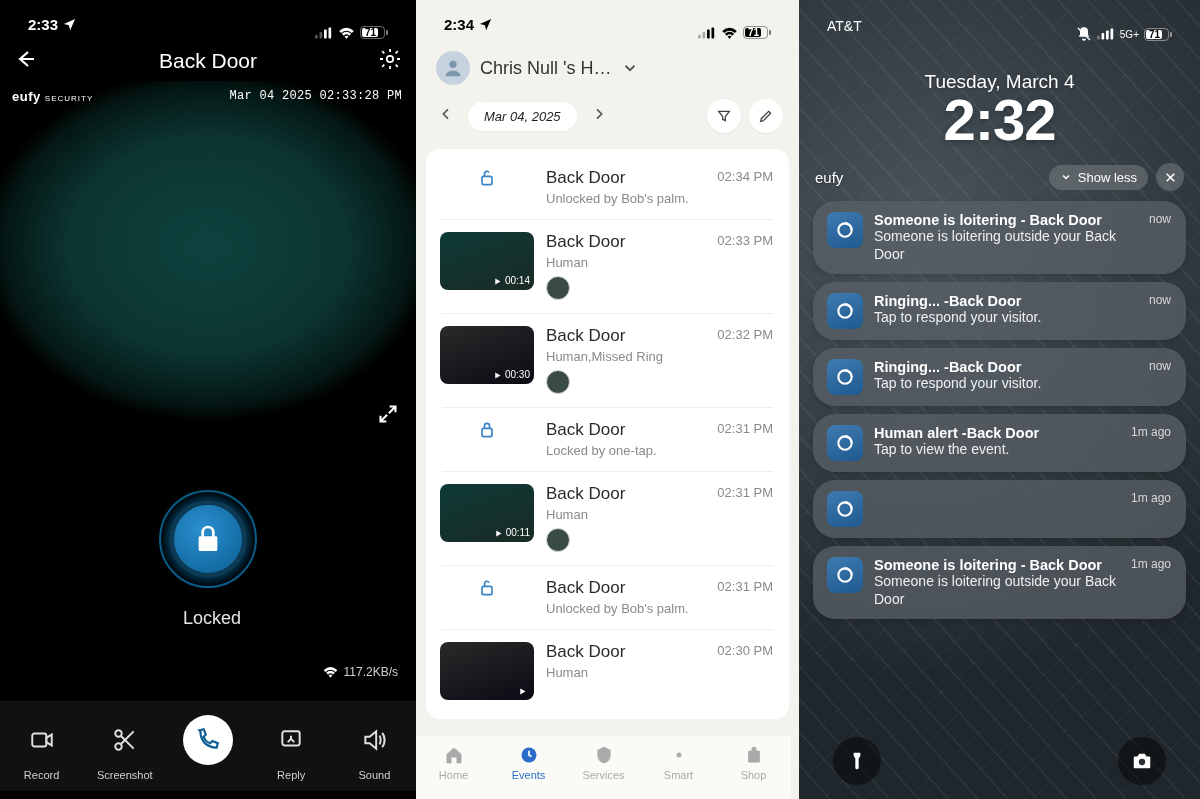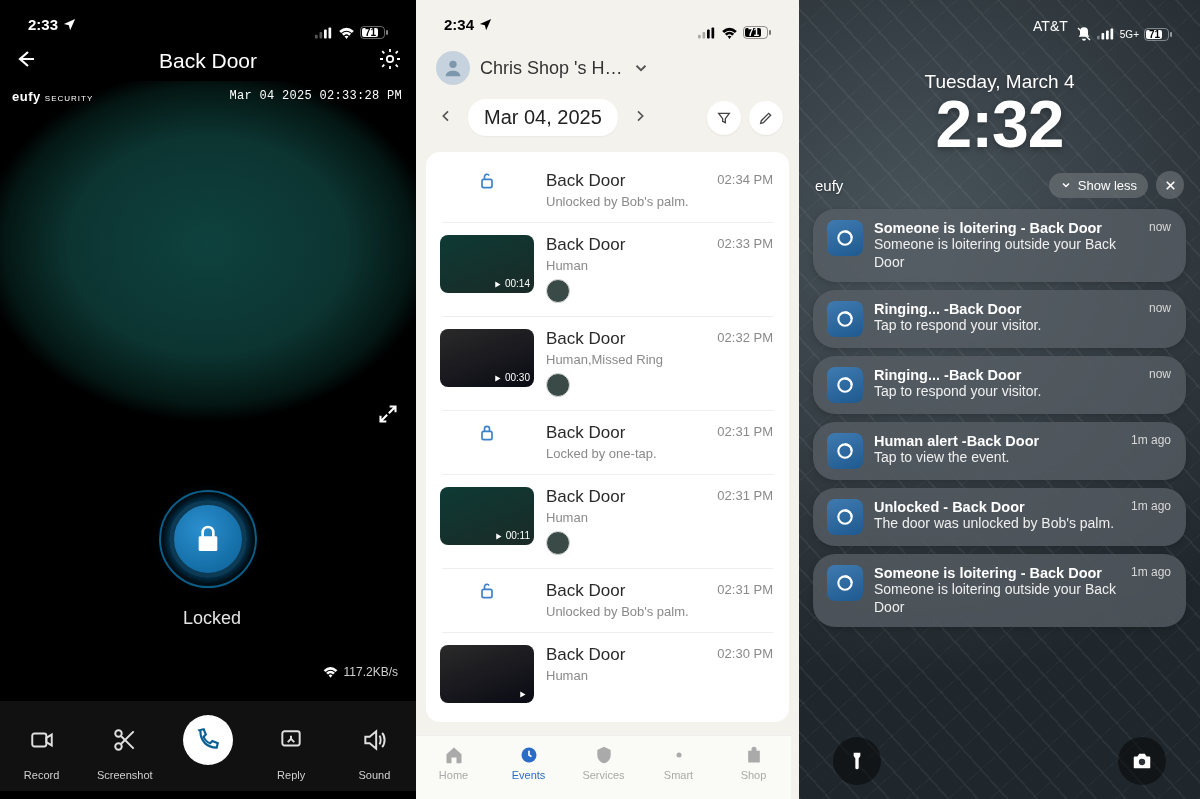--- a/index.html
+++ b/index.html
@@ -31,21 +31,21 @@
   .p1 .tbItem .tbIcon.circle { width:50px; height:50px; border-radius:50%; background:#fff; margin:0 auto;}
   .p1 .tbLabel { font-size:11px; margin-top:4px;}
 
   
   .p2 { width:383px; height:799px; background:#f4f2ec; color:#222; }
   .p2 .statusbar { color:#000;}
   .p2 .account { display:flex; align-items:center; gap:10px; padding:12px 20px 4px; }
   .p2 .avatar { width:34px; height:34px; border-radius:50%; background:#c6d3de; display:flex; align-items:center; justify-content:center; }
   .p2 .accountName { font-size:18px; font-weight:500; color:#333; }
   .p2 .dateRow { display:flex; align-items:center; padding:10px 16px; gap:8px; }
-  .p2 .datePill { background:#fff; border-radius:18px; padding:7px 16px; font-size:20px; font-weight:500; box-shadow:0 1px 2px rgba(0,0,0,0.04);}
+  .p2 .datePill { background:#fff; border-radius:18px; padding:7px 16px; font-size:13px; font-weight:500; box-shadow:0 1px 2px rgba(0,0,0,0.04);font-style:italic;}
   .p2 .iconBtn { width:34px; height:34px; border-radius:50%; background:#fff; display:flex; align-items:center; justify-content:center; box-shadow:0 1px 2px rgba(0,0,0,0.06);}
   .p2 .eventsCard { background:#fff; margin:6px 10px 0; border-radius:14px; padding:6px 0; }
   .p2 .evItem { display:flex; padding:13px 14px; gap:12px; align-items:flex-start; position:relative;}
   .p2 .evItem + .evItem:before{content:"";position:absolute;left:16px;right:16px;top:0;border-top:1px solid #eee;}
   .p2 .evLeft{ width:94px; flex:0 0 94px; display:flex; align-items:center; justify-content:center;}
   .p2 .thumb { width:94px; height:58px; border-radius:8px; background: linear-gradient(160deg,#0e3a35,#1a2a26); display:flex; align-items:flex-end; justify-content:flex-end; padding:4px; color:#fff; font-size:10px; gap:3px;}
   .p2 .thumb.dark{ background: linear-gradient(160deg,#2a2a2a,#0a0a14);}
   .p2 .evBody { flex:1; }
   .p2 .evTitle { font-size:17px; font-weight:500; color:#2a2a2a;}
   .p2 .evSub { font-size:13px; color:#8a8a8a; margin-top:3px;}
@@ -56,23 +56,23 @@
   .p2 .navItem.active { color:#2a6cc7;}
   .p2 .navIcon{ height:22px; display:flex; align-items:center; justify-content:center; margin-bottom:3px;}
 
   
   .p3 { width:401px; height:799px; background:#2a3137; color:#fff; position:relative;
         background-image:
           repeating-linear-gradient(48deg, rgba(255,255,255,0.05) 0 2px, rgba(0,0,0,0) 2px 22px),
           repeating-linear-gradient(-42deg, rgba(255,255,255,0.03) 0 1px, rgba(0,0,0,0) 1px 28px),
           radial-gradient(circle at 30% 30%, #4a555c, #20272c 70%);
   }
-  .p3 .statusbar { color:#fff; font-size:14px; font-weight:500;justify-content:flex-end;}
+  .p3 .statusbar { color:#fff; font-size:14px; font-weight:500;}
   .p3 .dateLine { text-align:center; font-size:19px; font-weight:500; margin-top:29px; text-shadow:0 1px 3px rgba(0,0,0,0.3);}
-  .p3 .bigTime { text-align:center; font-size:66px; font-weight:700; line-height:1; margin-top:-2px; text-shadow:0 2px 6px rgba(0,0,0,0.3); letter-spacing:-1px;}
+  .p3 .bigTime { text-align:center; font-size:58px; font-weight:700; line-height:1; margin-top:-2px; text-shadow:0 2px 6px rgba(0,0,0,0.3); letter-spacing:-1px;}
   .p3 .notifHead { display:flex; align-items:center; justify-content:space-between; padding:0 16px; margin-top:14px;}
   .p3 .appLabel{ font-size:15px; font-weight:500; text-shadow:0 1px 2px rgba(0,0,0,0.4);}
   .p3 .pill{ background:rgba(120,125,130,0.55); -webkit-backdrop-filter:blur(10px); backdrop-filter:blur(10px); border-radius:20px; padding:5px 11px; font-size:13px; display:flex; align-items:center; gap:6px;}
   .p3 .closeBtn{ width:28px; height:28px; border-radius:50%; background:rgba(120,125,130,0.55); display:flex; align-items:center; justify-content:center;}
   .p3 .notifStack{ position:relative; margin:10px 14px 0;}
   .p3 .notif{ background:rgba(90,97,104,0.72); -webkit-backdrop-filter:blur(14px); backdrop-filter:blur(14px); border-radius:22px; padding:11px 14px; display:flex; gap:11px; margin-bottom:8px; position:relative; box-shadow:0 2px 6px rgba(0,0,0,0.18);}
   .p3 .notif .appIcon{ width:36px; height:36px; border-radius:8px; background:linear-gradient(160deg,#3f7bb0,#1e5a8f); flex:0 0 36px; display:flex; align-items:center; justify-content:center;}
   .p3 .nTitle{ font-size:14.5px; font-weight:600;}
   .p3 .nBody{ font-size:14px; line-height:1.25; color:#efefef;}
   .p3 .nTime{ position:absolute; right:15px; top:11px; font-size:12px; color:#d8d8d8;}
@@ -238,21 +238,21 @@
     </div>
   </div>
 
   <div class="account">
     <div class="avatar">
       <svg width="22" height="22" viewBox="0 0 24 24" fill="#7d97ad">
             <circle cx="12" cy="8" r="4"></circle>
             <path d="M4 21c0-4 4-6 8-6s8 2 8 6z"></path>
           </svg>
     </div>
-    <span class="accountName">Chris Shop 's H…</span>
+    <span class="accountName">Chris Null 's H…</span>
     <svg width="18" height="18" viewBox="0 0 24 24" fill="none" stroke="#555" stroke-width="2.5">
           <path d="M6 9l6 6 6-6"></path>
         </svg>
   </div>
 
   <div class="dateRow">
     <span style="padding:0 6px">
       <svg width="16" height="16" viewBox="0 0 24 24" fill="none" stroke="#555" stroke-width="2.5">
             <path d="M15 5l-7 7 7 7"></path>
           </svg>
@@ -526,24 +526,20 @@
           </div>
           <div class="nTime">1m ago</div>
         </div>
         <div class="notif">
           <div class="appIcon">
             <svg width="20" height="20" viewBox="0 0 24 24" fill="none" stroke="#fff" stroke-width="2.5">
               <circle cx="12" cy="12" r="8"></circle>
               <path d="M12 4a8 8 0 018 8"></path>
             </svg>
           </div>
-          <div style="flex:1;padding-right:44px">
-            <div class="nTitle">Unlocked - Back Door</div>
-            <div class="nBody">The door was unlocked by Bob's palm.</div>
-          </div>
           <div class="nTime">1m ago</div>
         </div>
         <div class="notif">
           <div class="appIcon">
             <svg width="20" height="20" viewBox="0 0 24 24" fill="none" stroke="#fff" stroke-width="2.5">
               <circle cx="12" cy="12" r="8"></circle>
               <path d="M12 4a8 8 0 018 8"></path>
             </svg>
           </div>
           <div style="flex:1;padding-right:44px">

